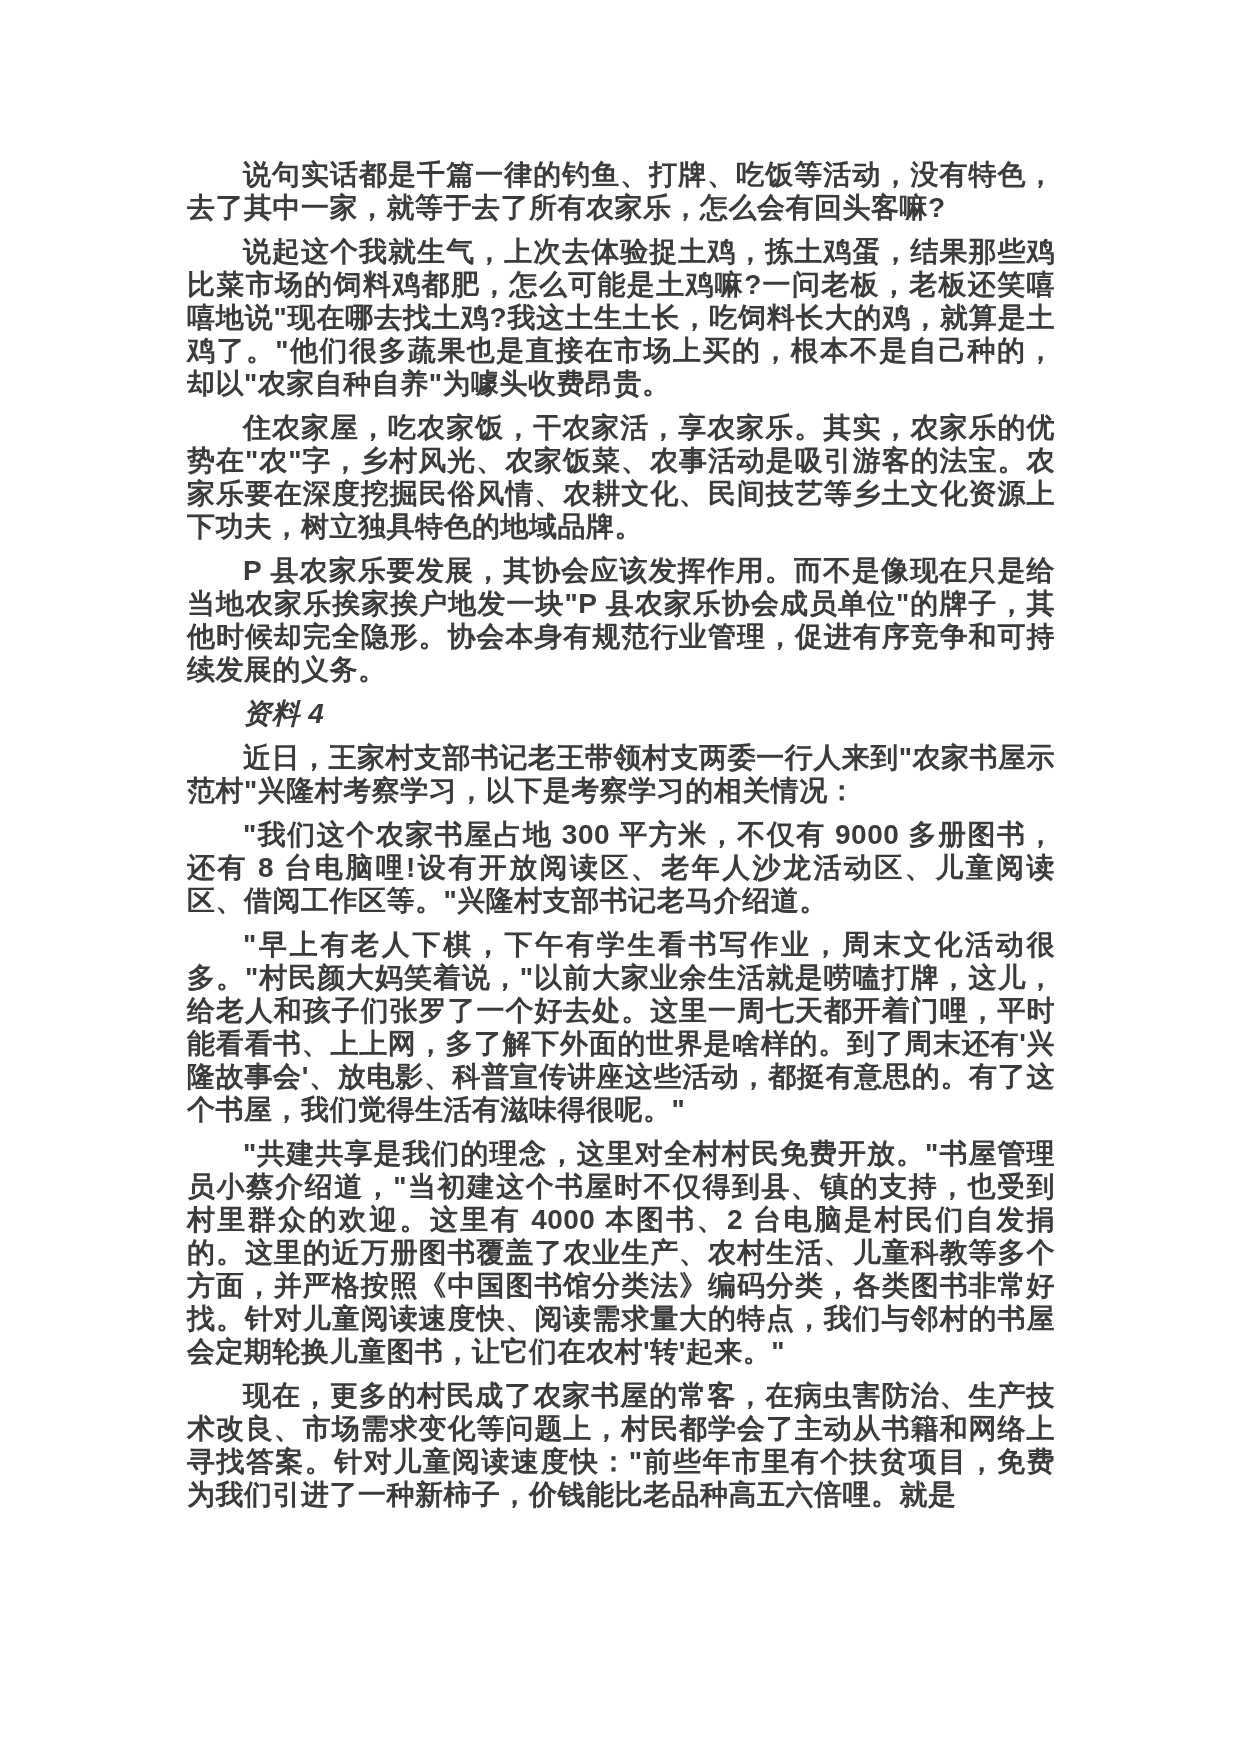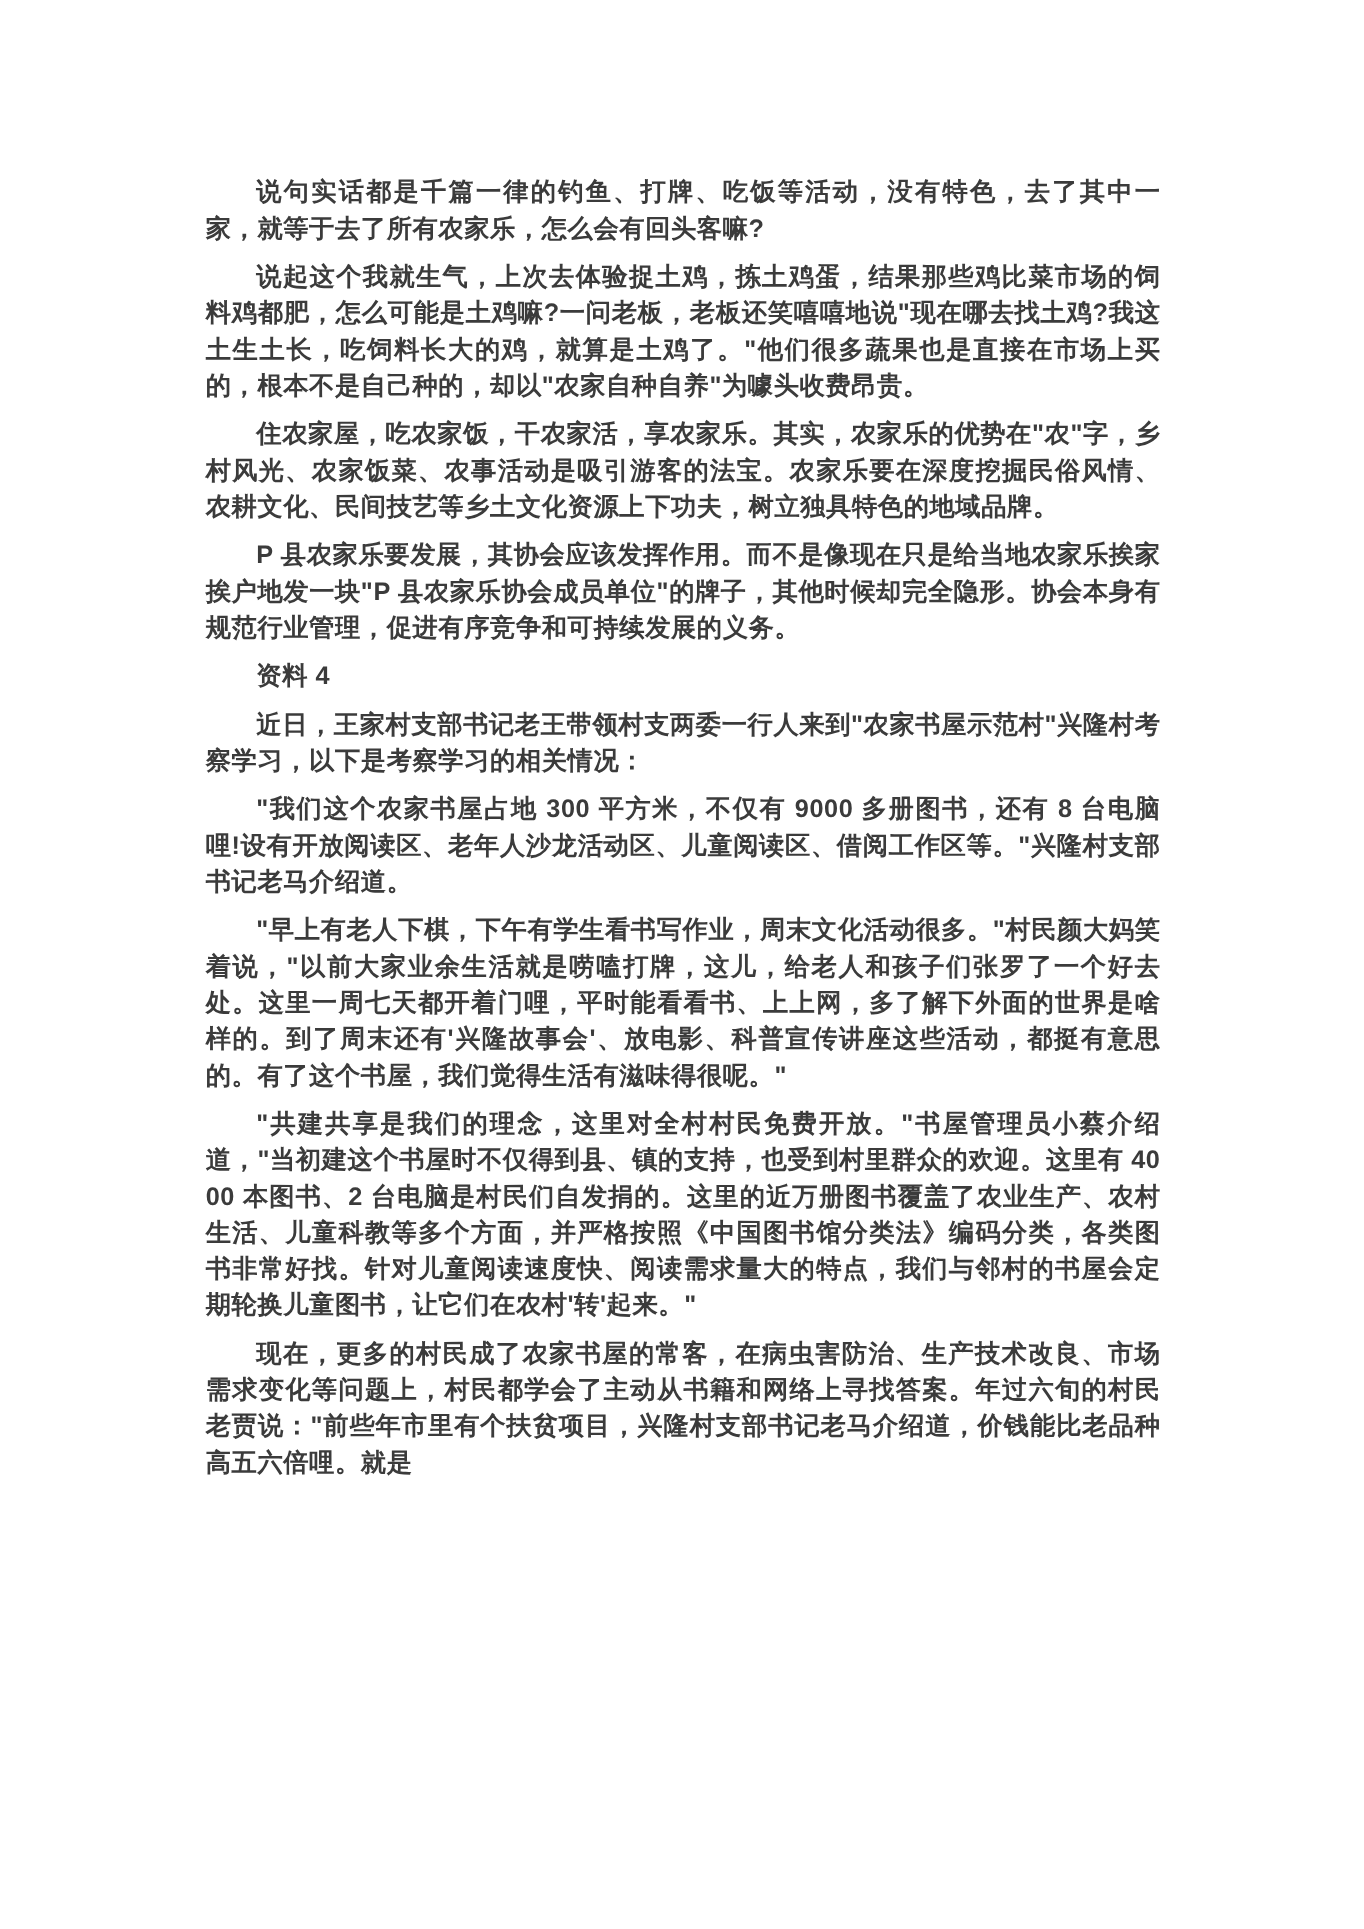--- a/index.html
+++ b/index.html
@@ -16,43 +16,44 @@
     font-family: "Liberation Sans", "DejaVu Sans", sans-serif;
   }
   .content {
     position: absolute;
     top: 158px;
     left: 187px;
     width: 868px;
   }
   .para {
     margin: 0 0 11px 0;
-    font-size: 23px;
+    font-size: 28px;
     line-height: 33px;
     font-weight: 700;
     color: #3b3b3b;
     text-align: justify;
     text-justify: inter-ideograph;
     text-indent: 2em;
     letter-spacing: 0.5px;
     word-break: break-all;
   }
   .para.heading {
     text-align: left;
+    font-style: italic;
   }
 </style>
 </head>
 <body>
 
 <div class="page">
   <div class="content" style="color: rgb(59, 59, 59);">
       <p class="para">说句实话都是千篇一律的钓鱼、打牌、吃饭等活动，没有特色，去了其中一家，就等于去了所有农家乐，怎么会有回头客嘛?</p>
       <p class="para">说起这个我就生气，上次去体验捉土鸡，拣土鸡蛋，结果那些鸡比菜市场的饲料鸡都肥，怎么可能是土鸡嘛?一问老板，老板还笑嘻嘻地说"现在哪去找土鸡?我这土生土长，吃饲料长大的鸡，就算是土鸡了。"他们很多蔬果也是直接在市场上买的，根本不是自己种的，却以"农家自种自养"为噱头收费昂贵。</p>
       <p class="para">住农家屋，吃农家饭，干农家活，享农家乐。其实，农家乐的优势在"农"字，乡村风光、农家饭菜、农事活动是吸引游客的法宝。农家乐要在深度挖掘民俗风情、农耕文化、民间技艺等乡土文化资源上下功夫，树立独具特色的地域品牌。</p>
       <p class="para">P 县农家乐要发展，其协会应该发挥作用。而不是像现在只是给当地农家乐挨家挨户地发一块"P 县农家乐协会成员单位"的牌子，其他时候却完全隐形。协会本身有规范行业管理，促进有序竞争和可持续发展的义务。</p>
       <p class="para heading">资料 4</p>
       <p class="para">近日，王家村支部书记老王带领村支两委一行人来到"农家书屋示范村"兴隆村考察学习，以下是考察学习的相关情况：</p>
       <p class="para">"我们这个农家书屋占地 300 平方米，不仅有 9000 多册图书，还有 8 台电脑哩!设有开放阅读区、老年人沙龙活动区、儿童阅读区、借阅工作区等。"兴隆村支部书记老马介绍道。</p>
       <p class="para">"早上有老人下棋，下午有学生看书写作业，周末文化活动很多。"村民颜大妈笑着说，"以前大家业余生活就是唠嗑打牌，这儿，给老人和孩子们张罗了一个好去处。这里一周七天都开着门哩，平时能看看书、上上网，多了解下外面的世界是啥样的。到了周末还有'兴隆故事会'、放电影、科普宣传讲座这些活动，都挺有意思的。有了这个书屋，我们觉得生活有滋味得很呢。"</p>
       <p class="para">"共建共享是我们的理念，这里对全村村民免费开放。"书屋管理员小蔡介绍道，"当初建这个书屋时不仅得到县、镇的支持，也受到村里群众的欢迎。这里有 4000 本图书、2 台电脑是村民们自发捐的。这里的近万册图书覆盖了农业生产、农村生活、儿童科教等多个方面，并严格按照《中国图书馆分类法》编码分类，各类图书非常好找。针对儿童阅读速度快、阅读需求量大的特点，我们与邻村的书屋会定期轮换儿童图书，让它们在农村'转'起来。"</p>
-      <p class="para">现在，更多的村民成了农家书屋的常客，在病虫害防治、生产技术改良、市场需求变化等问题上，村民都学会了主动从书籍和网络上寻找答案。年过六旬的村民老贾说："前些年市里有个扶贫项目，兴隆村支部书记老马介绍道，价钱能比老品种高五六倍哩。就是</p>
+      <p class="para">现在，更多的村民成了农家书屋的常客，在病虫害防治、生产技术改良、市场需求变化等问题上，村民都学会了主动从书籍和网络上寻找答案。针对儿童阅读速度快："前些年市里有个扶贫项目，免费为我们引进了一种新柿子，价钱能比老品种高五六倍哩。就是</p>
     </div>
 </div>
 
 </body></html>

